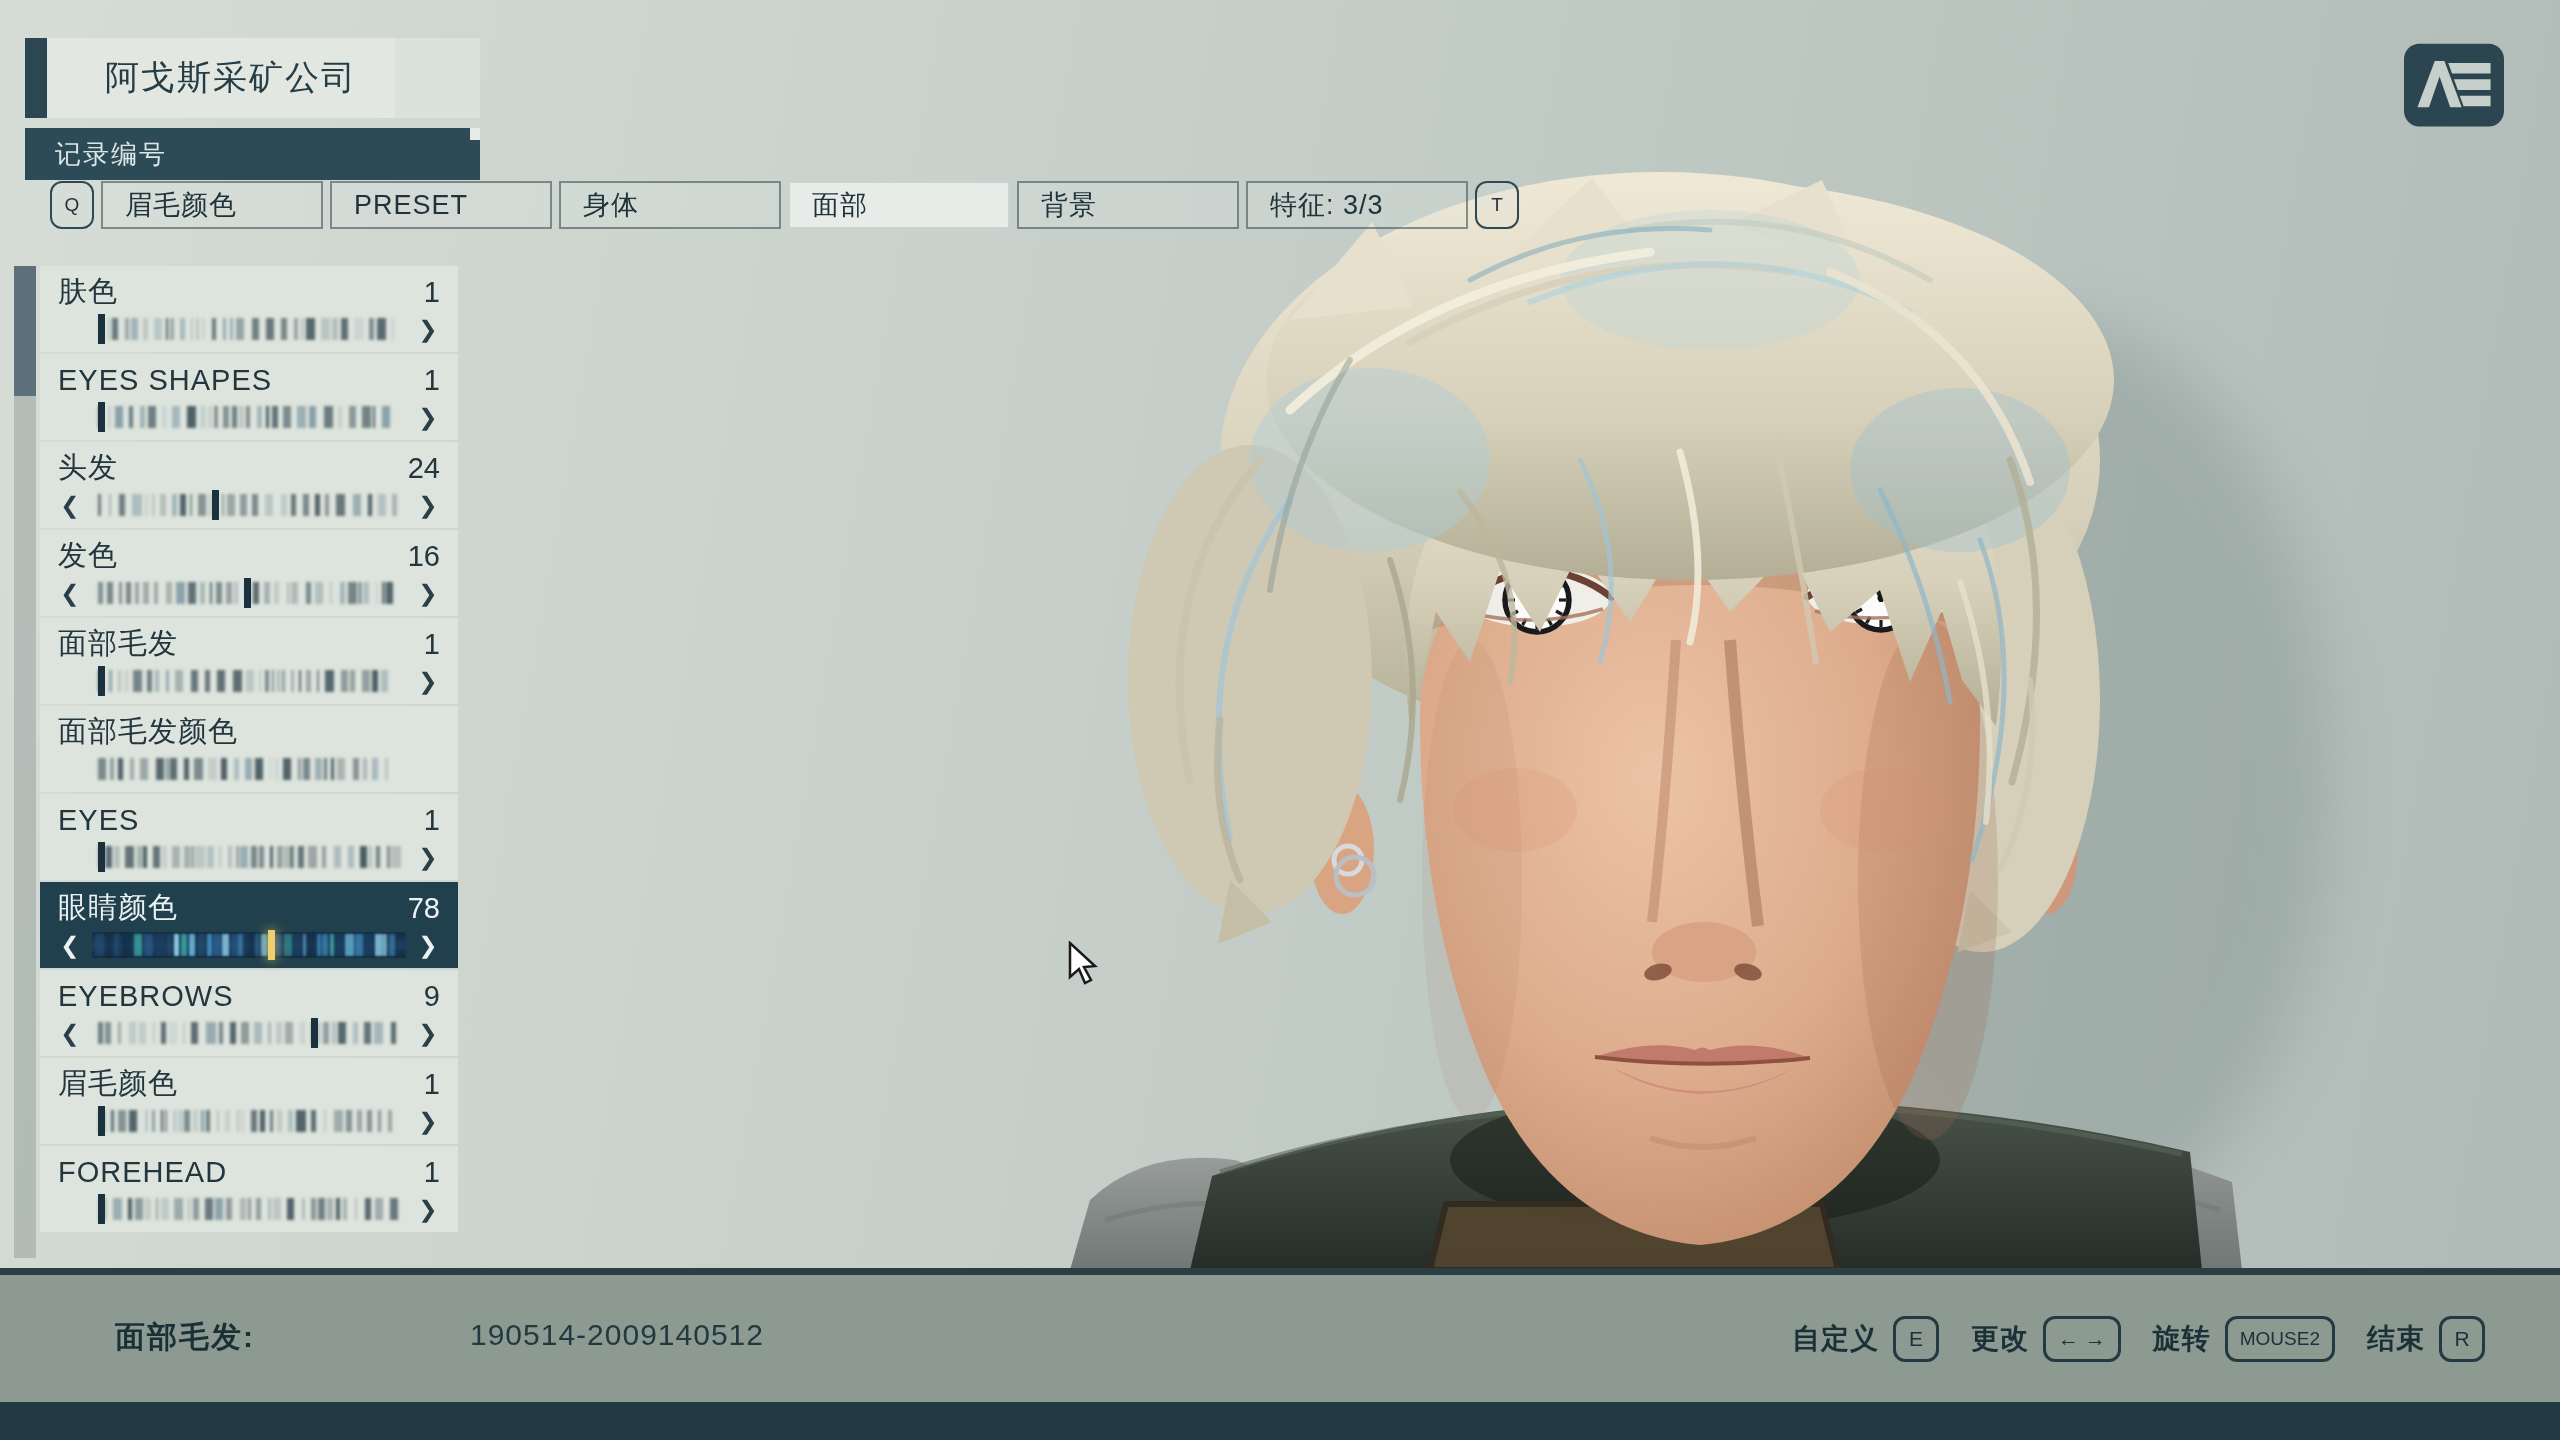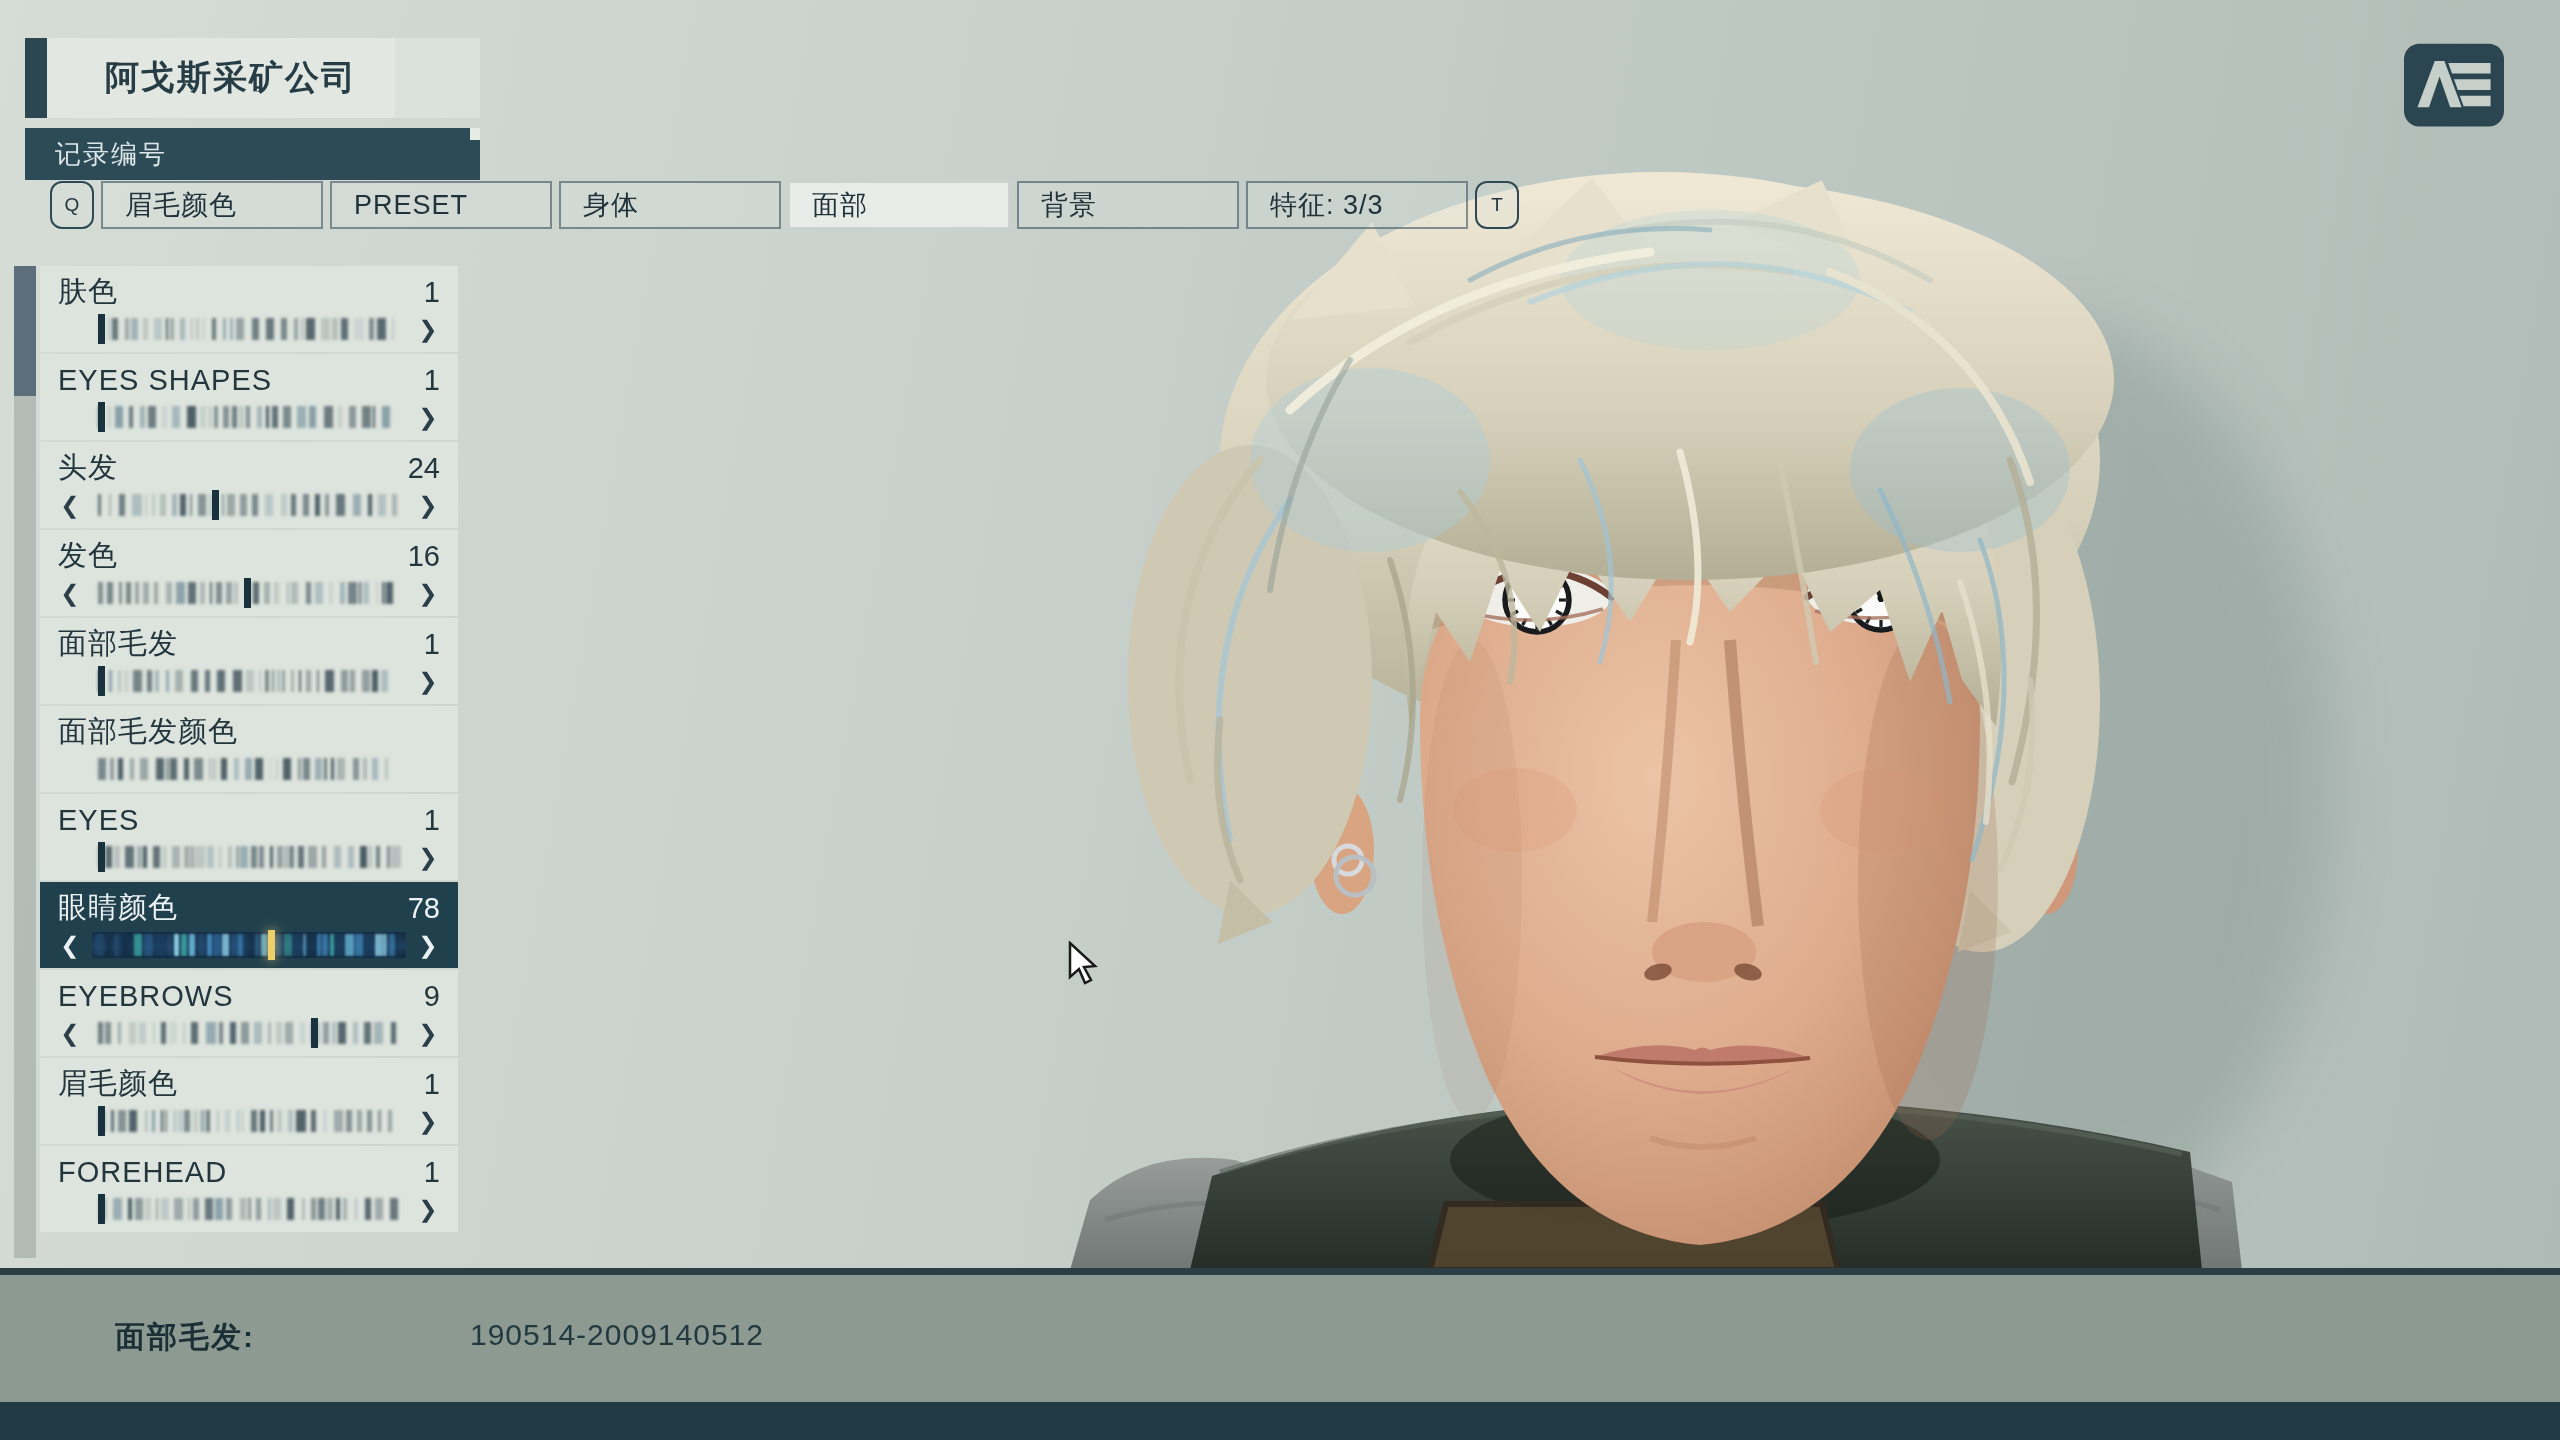--- a/index.html
+++ b/index.html
@@ -2,21 +2,21 @@
 <html><head>
 <meta charset="utf-8">
 <style>
   html,body{margin:0;padding:0;background:#111;}
   .screen{
     position:relative;width:2560px;height:1440px;overflow:hidden;
     font-family:"Liberation Sans","DejaVu Sans",sans-serif;
     background:linear-gradient(100deg,#d6dcd6 0%,#cbd3cd 30%,#bfc9c4 60%,#afbab6 100%);
   }
   
-  .title-box{position:absolute;left:25px;top:38px;width:455px;height:80px;font-weight:bold;}
+  .title-box{position:absolute;left:25px;top:38px;width:455px;height:80px;}
   .title-accent{position:absolute;left:0;top:0;width:22px;height:100%;background:#2c4752;}
   .title-white{position:absolute;left:22px;top:0;width:348px;height:100%;background:#e2e7e2;
     display:flex;align-items:center;padding-left:58px;box-sizing:border-box;
     font-size:34px;color:#263d46;letter-spacing:2px;}
   .title-ext{position:absolute;right:0;top:0;width:85px;height:100%;background:rgba(227,233,228,.55);}
   .record-bar{position:absolute;left:25px;top:128px;width:455px;height:52px;background:#2d4b56;
     display:flex;align-items:center;padding-left:30px;box-sizing:border-box;
     font-size:26px;color:#dde6e7;letter-spacing:2px;}
   .record-notch{position:absolute;right:0;top:0;width:10px;height:12px;background:#e6ebe6;}
   .ae-logo{position:absolute;left:2404px;top:42px;}
@@ -758,20 +758,38 @@
       </div>
       <span class="chev right">❯</span>
     </div>
   </div>
     </div>
 
   <div class="footer-line"></div>
   <div class="footer">
     <span class="emp-label">面部毛发:</span>
     <span class="emp-id">190514-2009140512</span>
+    <div class="controls" id="controls-host">
+        <div class="ctl">
+    <span class="ctl-label">自定义</span>
+    <span class="keycap">E</span>
+  </div>
+        <div class="ctl">
+    <span class="ctl-label">更改</span>
+    <span class="keycap">← →</span>
+  </div>
+        <div class="ctl">
+    <span class="ctl-label">旋转</span>
+    <span class="keycap" style="font-size: 19px;">MOUSE2</span>
+  </div>
+        <div class="ctl">
+    <span class="ctl-label">结束</span>
+    <span class="keycap">R</span>
+  </div>
+      </div>
   </div>
   <div class="bottom-strip"></div>
 
   <svg class="cursor" width="46" height="48" viewBox="0 0 46 48">
     <polygon points="2,2 2,36 11,28 17,42 23,39 16,26 27,25" fill="#ffffff" stroke="#1a1a1a" stroke-width="2.5"></polygon>
   </svg>
 
 </div>
 
 </body></html>

